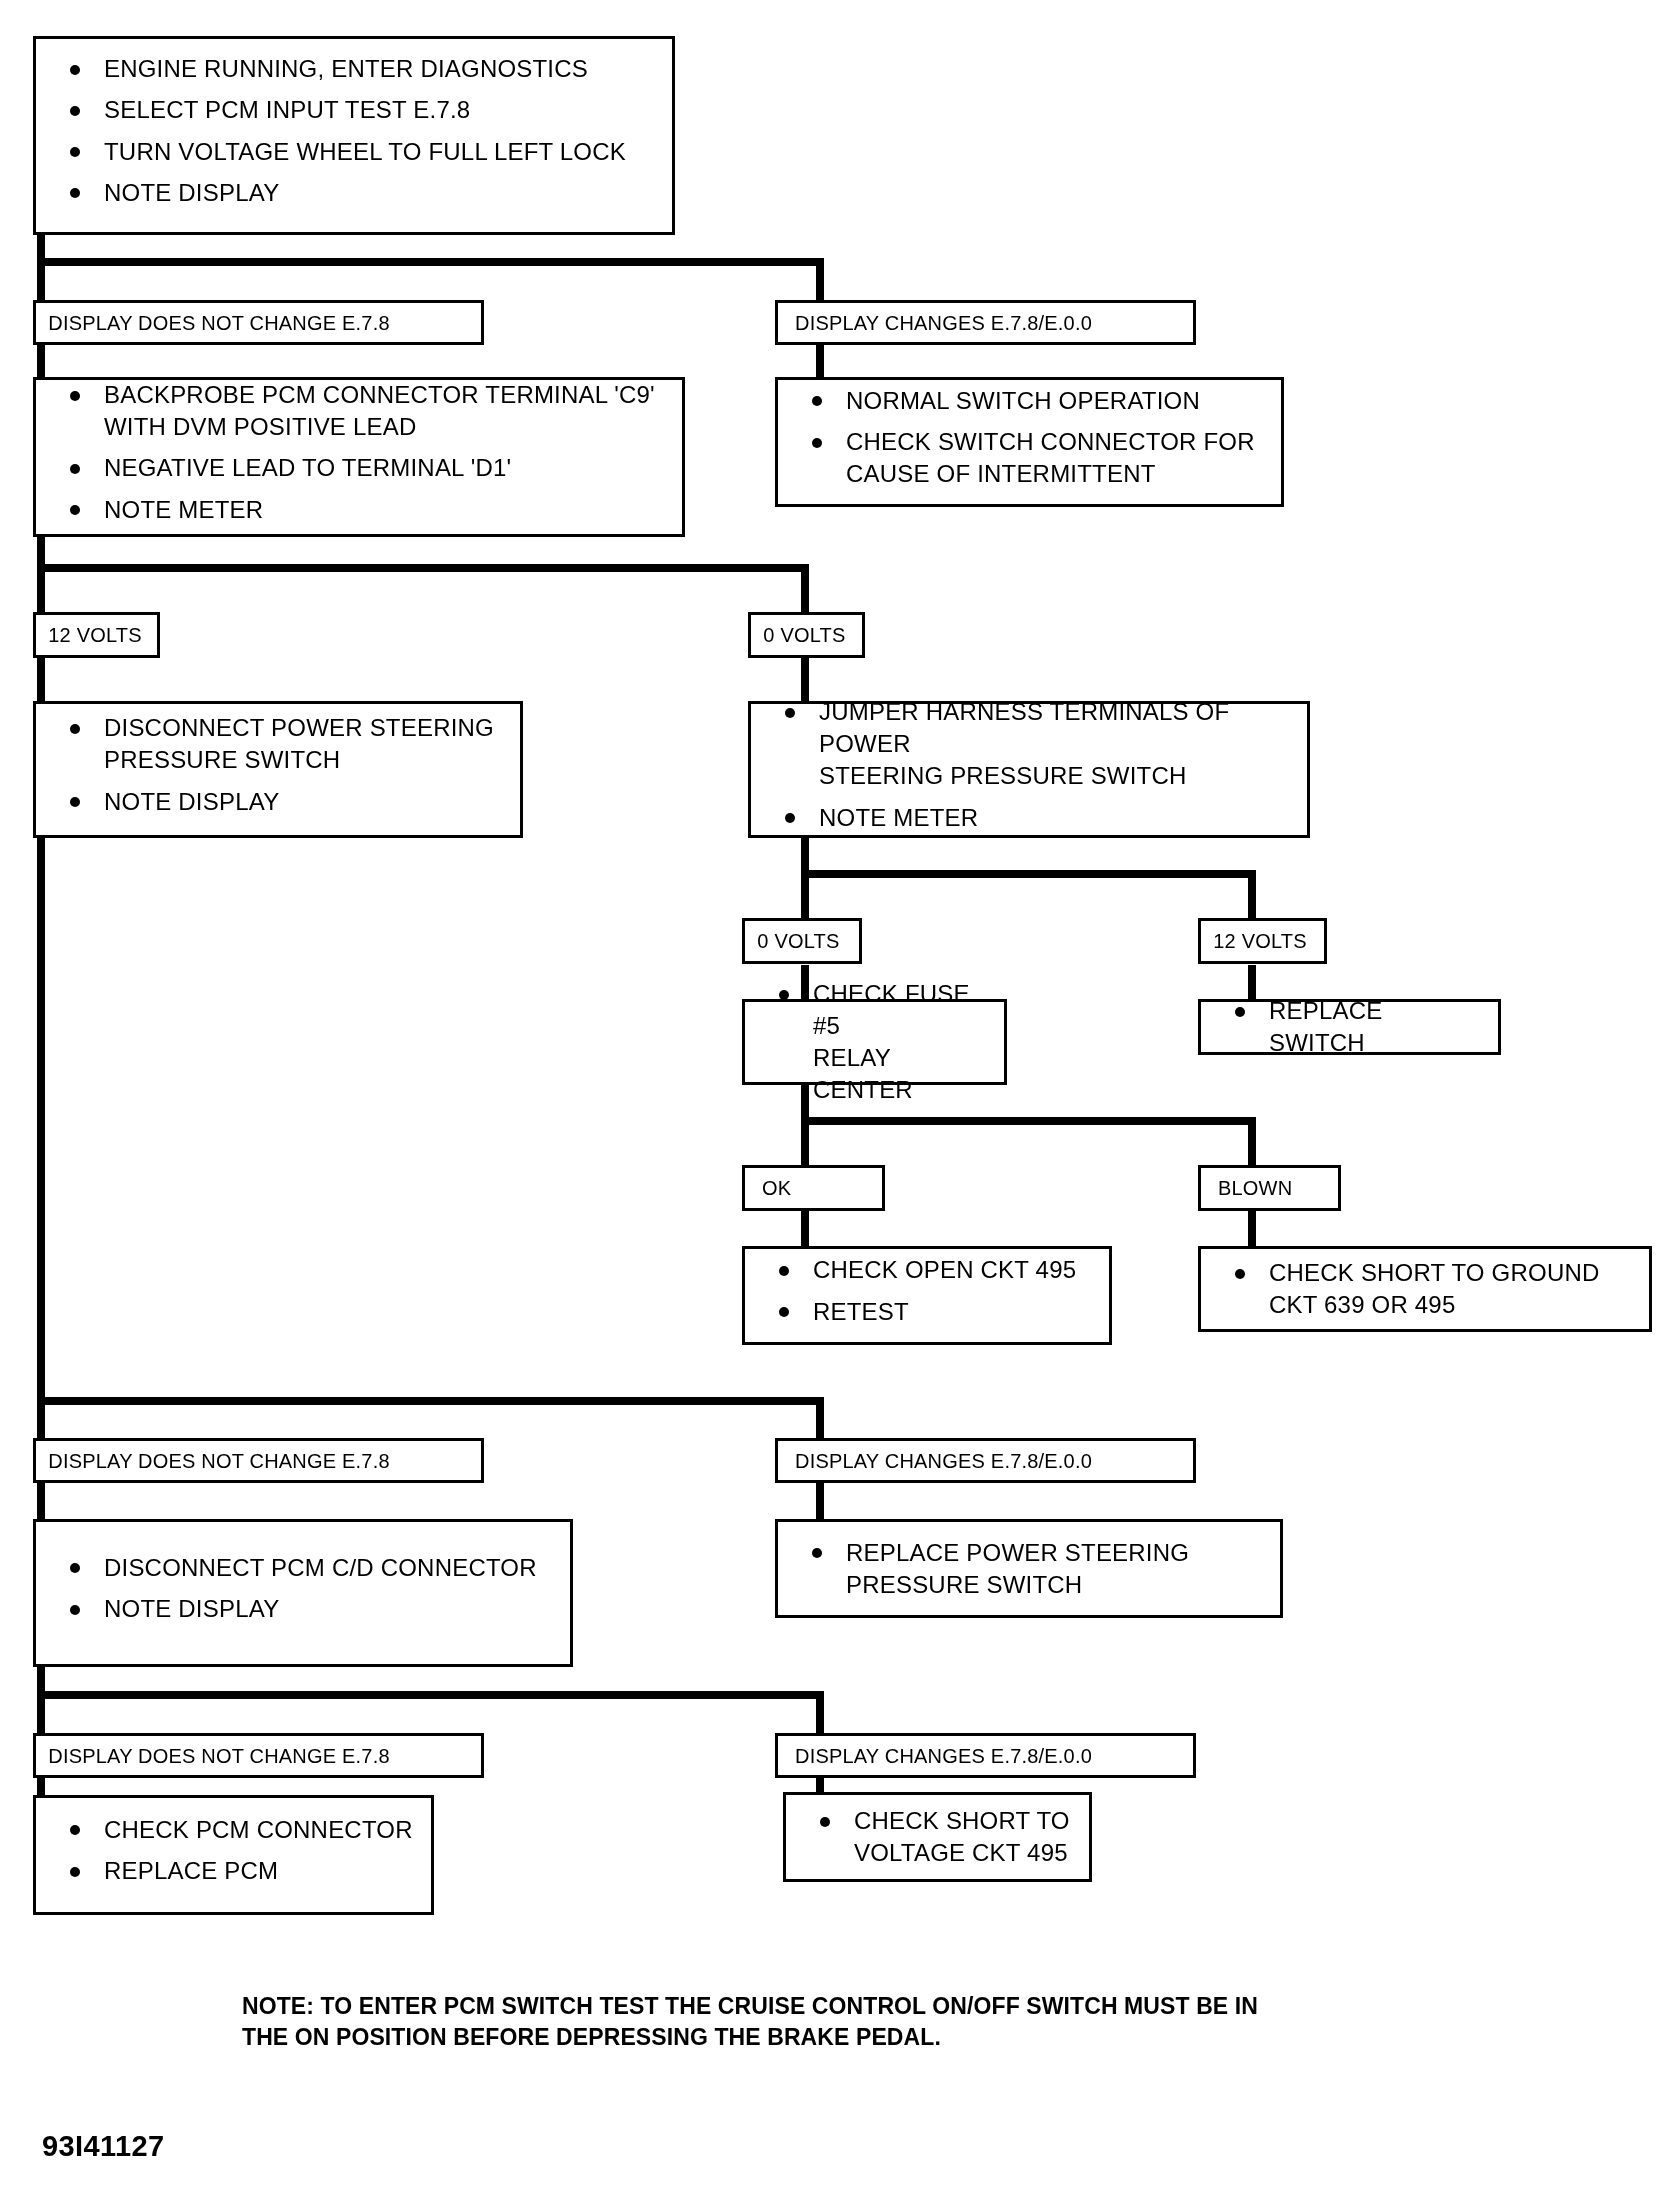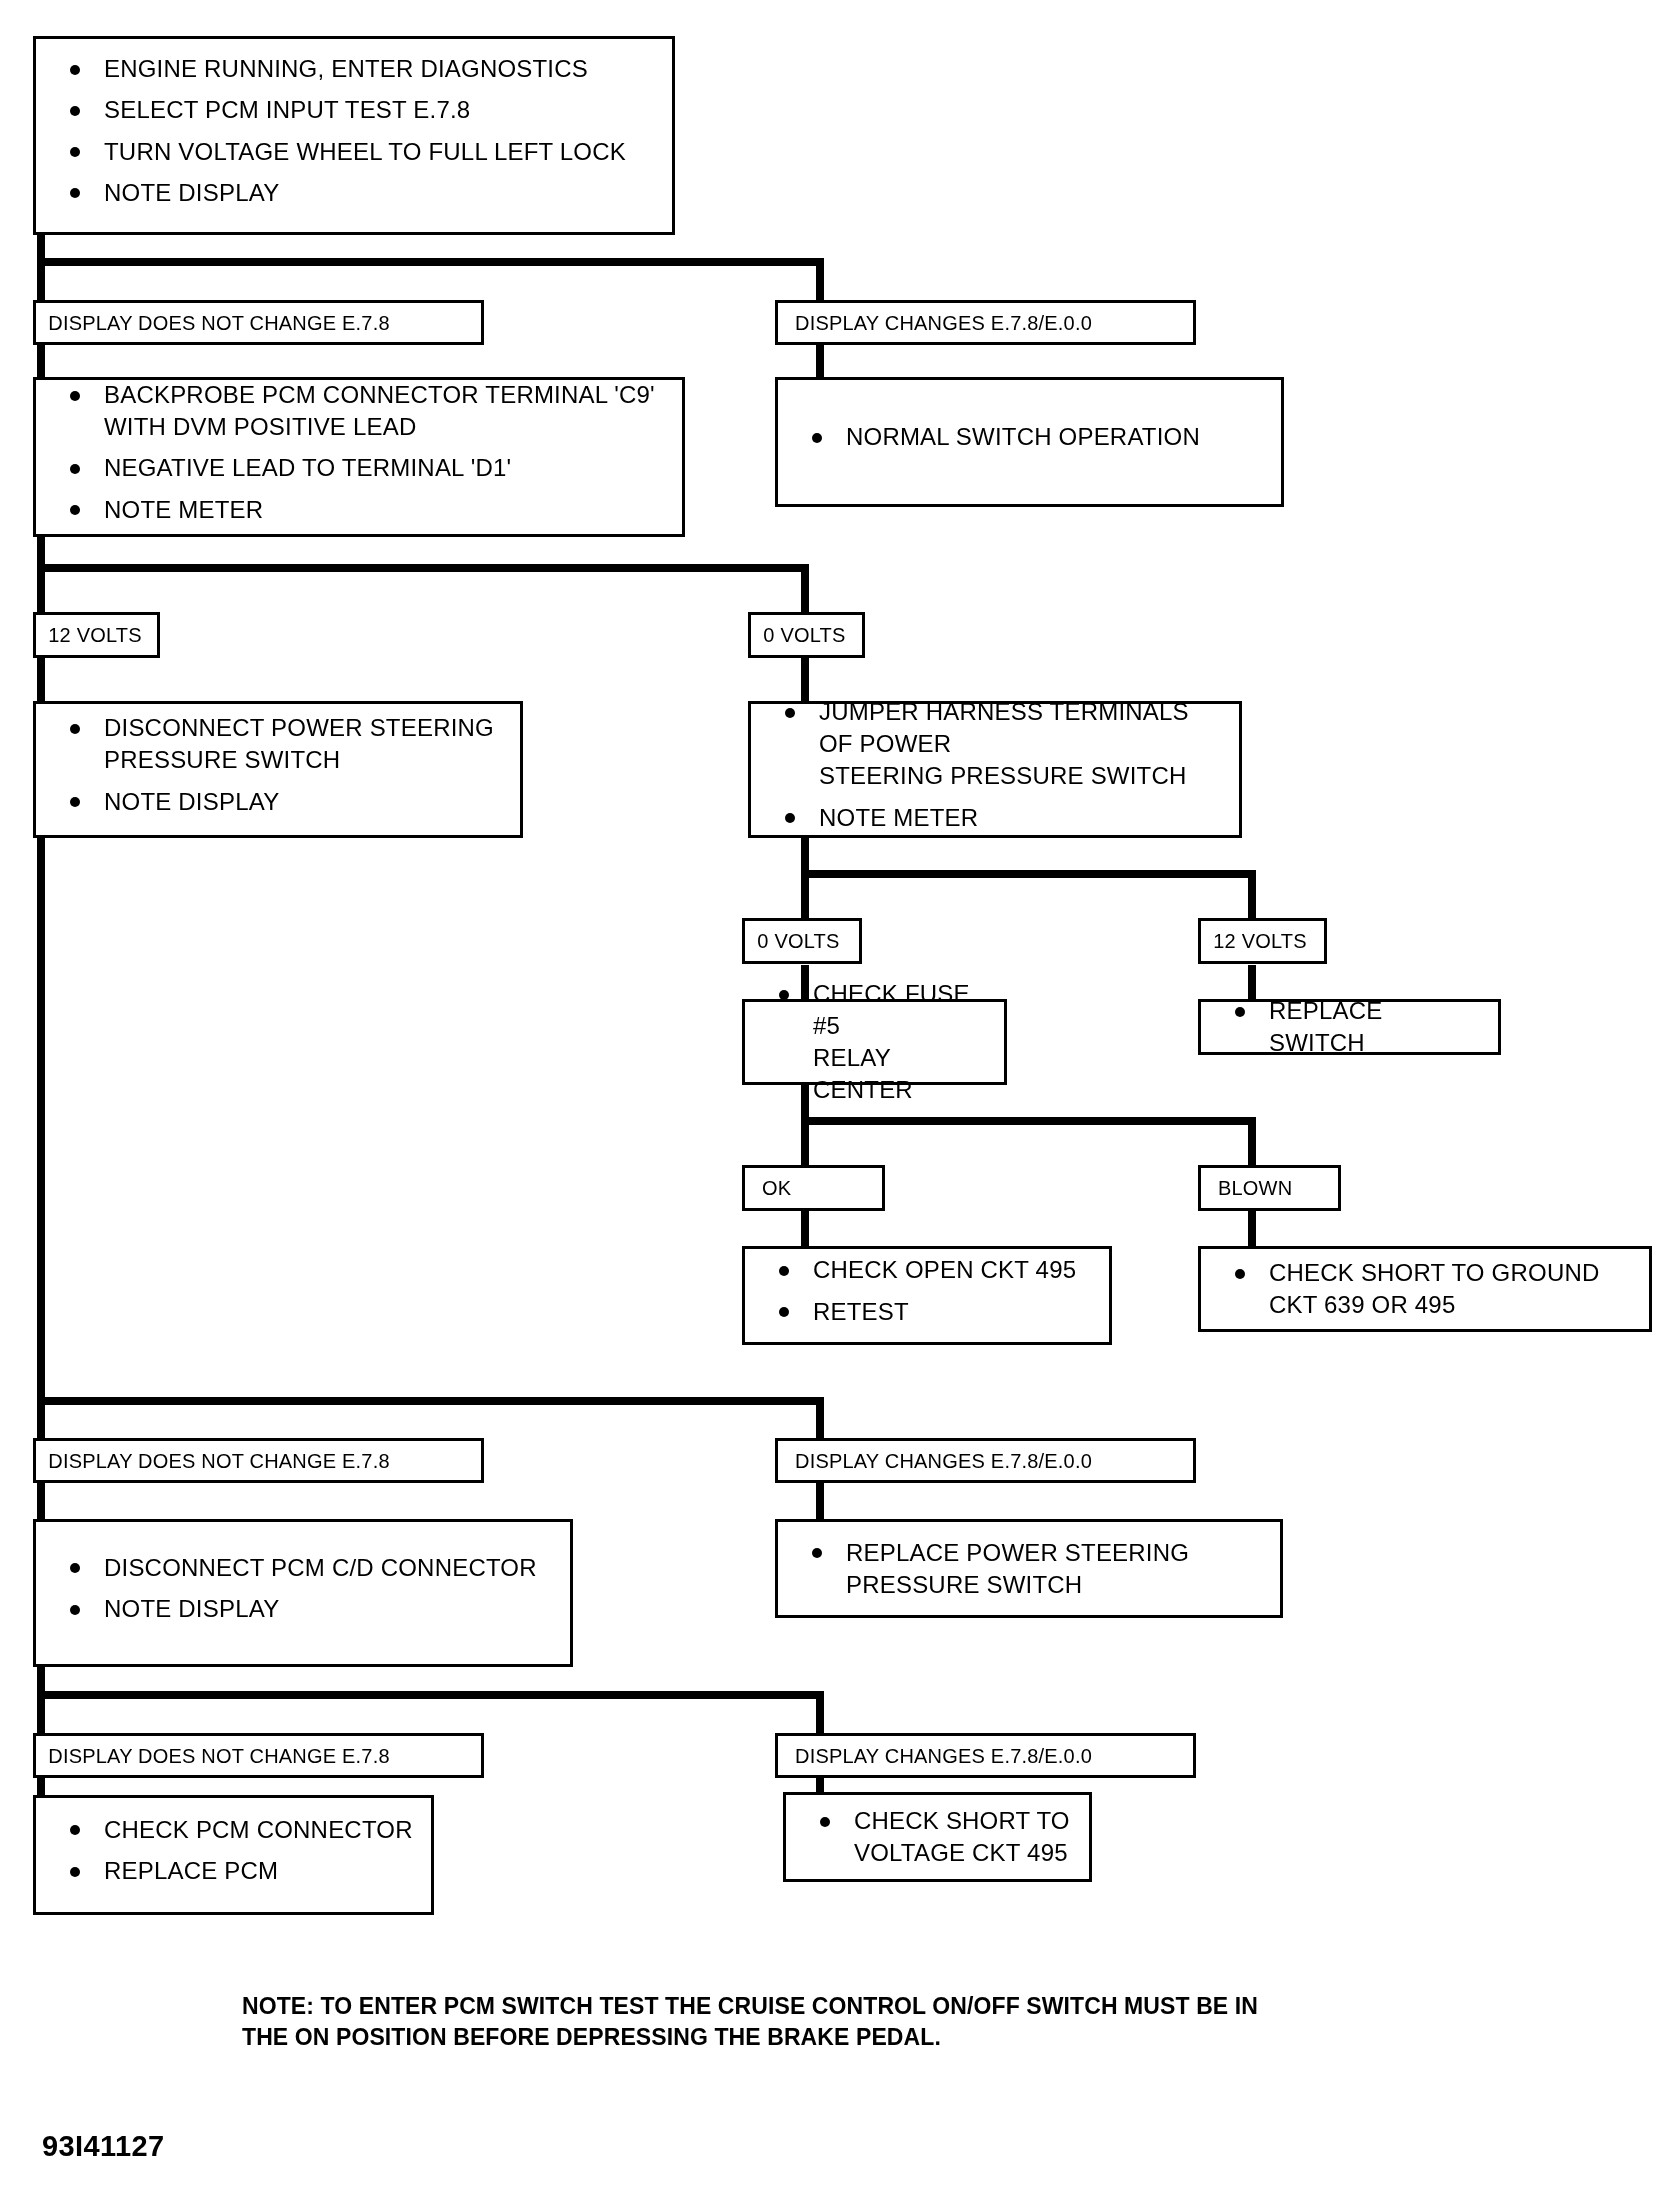--- a/index.html
+++ b/index.html
@@ -188,20 +188,22 @@
         <li>NEGATIVE LEAD TO TERMINAL 'D1'</li>
         <li>NOTE METER</li>
       </ul>
     </div>
   </div>
 
   <div class="node" style="left:775px; top:377px; width:509px; height:130px;">
     <div class="node-inner">
       <ul class="bullets tight">
         <li>NORMAL SWITCH OPERATION</li>
+        <li>CHECK SWITCH CONNECTOR FOR
+CAUSE OF INTERMITTENT</li>
       </ul>
     </div>
   </div>
 
   <div class="node thin" style="left:33px; top:612px; width:127px; height:46px;">
     <div class="node-inner">
       <div class="label-text">12 VOLTS</div>
     </div>
   </div>
   <div class="node thin" style="left:748px; top:612px; width:117px; height:46px;">
@@ -213,21 +215,21 @@
   <div class="node" style="left:33px; top:701px; width:490px; height:137px;">
     <div class="node-inner">
       <ul class="bullets tight">
         <li>DISCONNECT POWER STEERING
 PRESSURE SWITCH</li>
         <li>NOTE DISPLAY</li>
       </ul>
     </div>
   </div>
 
-  <div class="node" style="left:748px; top:701px; width:494px; height:137px;text-decoration:underline;">
+  <div class="node" style="left:748px; top:701px; width:562px; height:137px;text-decoration:underline;">
     <div class="node-inner">
       <ul class="bullets tight">
         <li>JUMPER HARNESS TERMINALS  OF POWER
 STEERING PRESSURE SWITCH</li>
         <li>NOTE  METER</li>
       </ul>
     </div>
   </div>
 
   <div class="node thin" style="left:742px; top:918px; width:120px; height:46px;">

